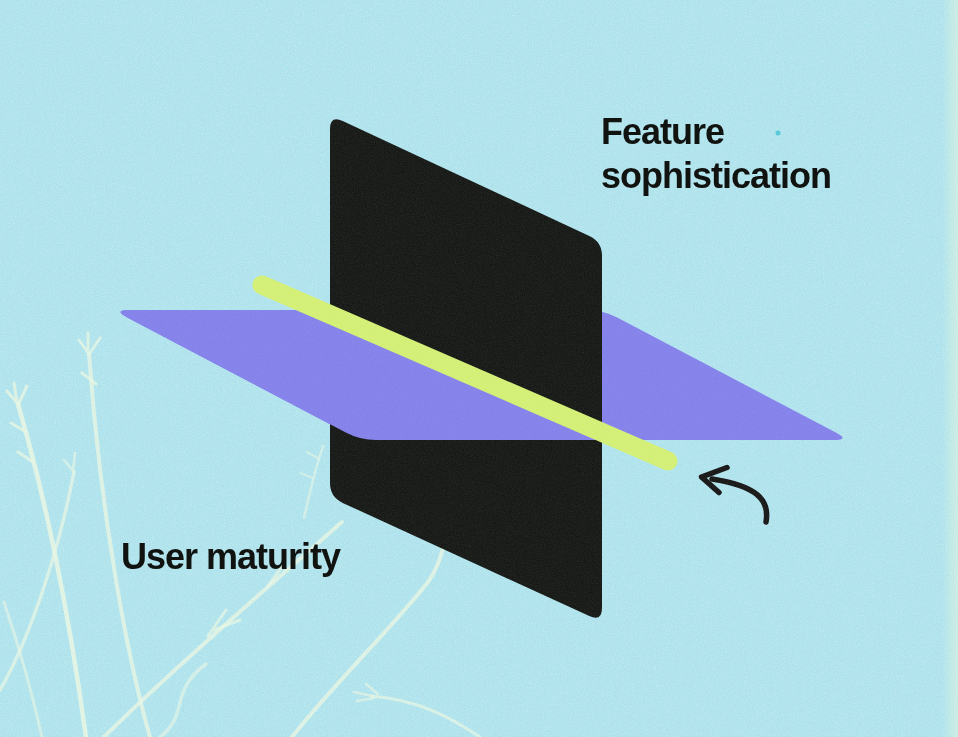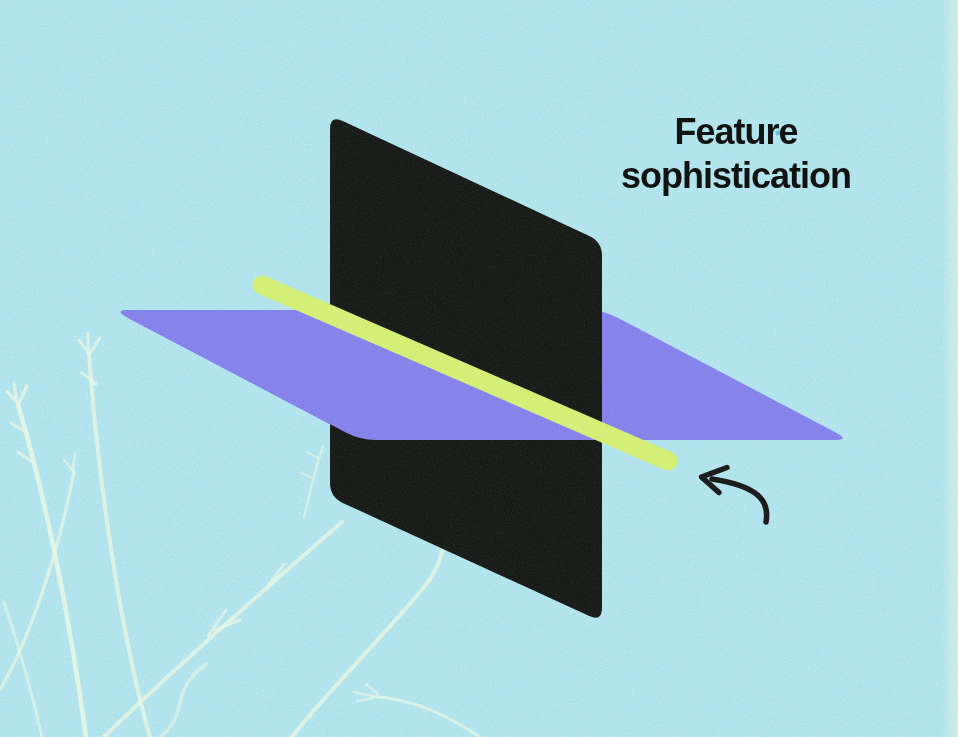--- a/index.html
+++ b/index.html
@@ -10,21 +10,20 @@
     --nudge:#d3ef74;
     --plant:#eef8e2;
     --text:#111311;
   }
   .stage{
     position:relative;
     width:958px;height:737px;
     background:var(--bg);
     overflow:hidden;
     font-family:"Liberation Sans","DejaVu Sans",sans-serif;
-    text-align:center;
   }
   .artwork{position:absolute;inset:0;display:block;}
   .label{
     position:absolute;
     color:var(--text);
     font-weight:700;
     font-size:36px;
     line-height:44px;
     letter-spacing:-1px;
     white-space:pre-line;
@@ -127,14 +126,15 @@
 
     <circle cx="778" cy="133" r="2.5" fill="#3fbfd6" opacity="0.8"></circle>
 
     <rect x="0" y="0" width="958" height="737" filter="url(#paperNoise)" opacity="0.14"></rect>
 
     <rect x="942" y="0" width="16" height="737" fill="url(#edgeGlow)" opacity="0.6"></rect>
   </svg>
 
   <div class="label label-feature">Feature sophistication</div>
 
+  <div class="label label-user">User maturity</div>
 
 </div>
 
 </body></html>

